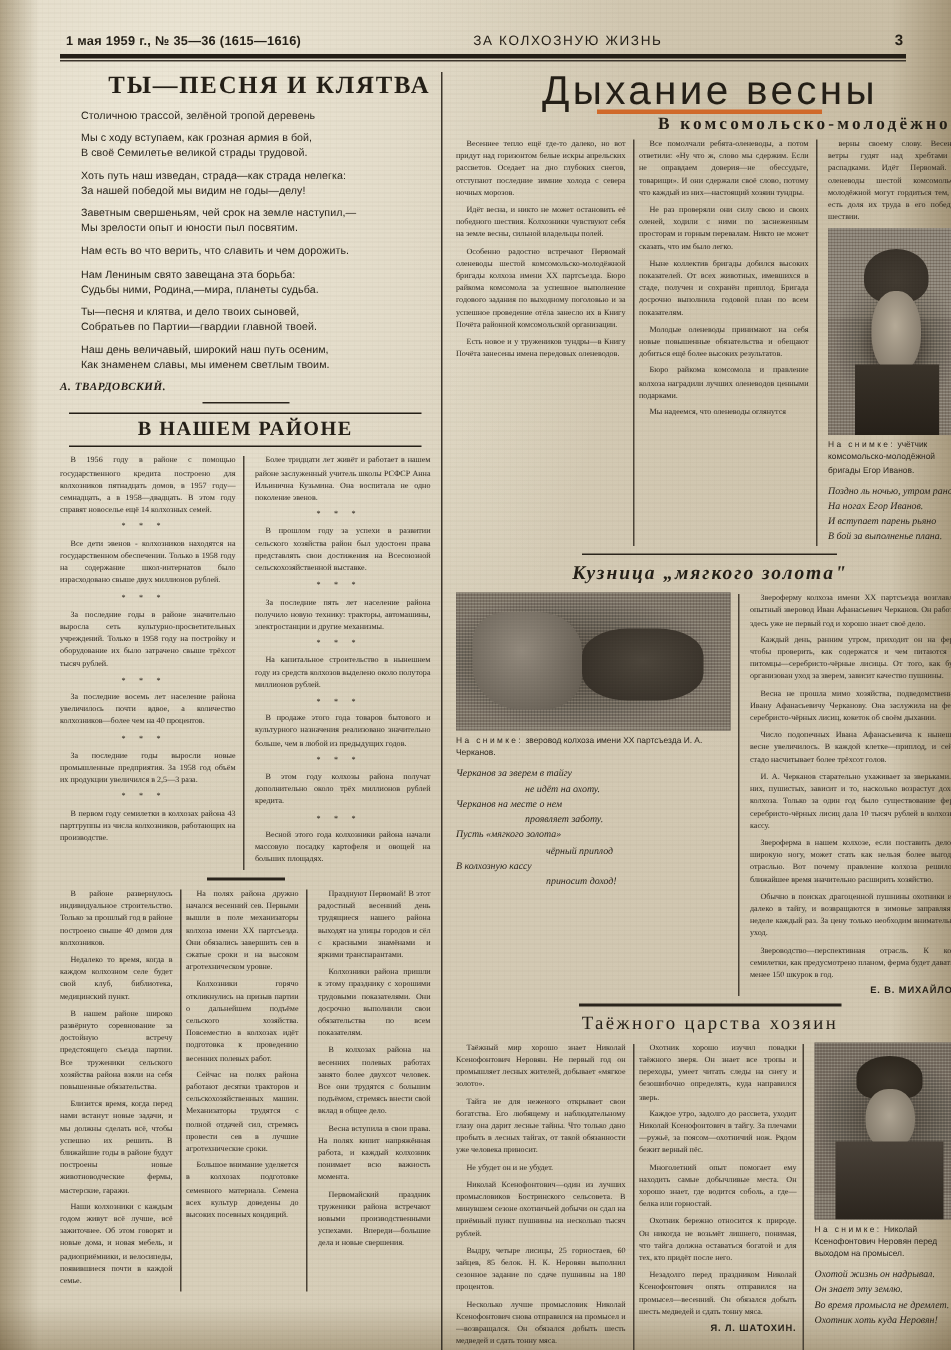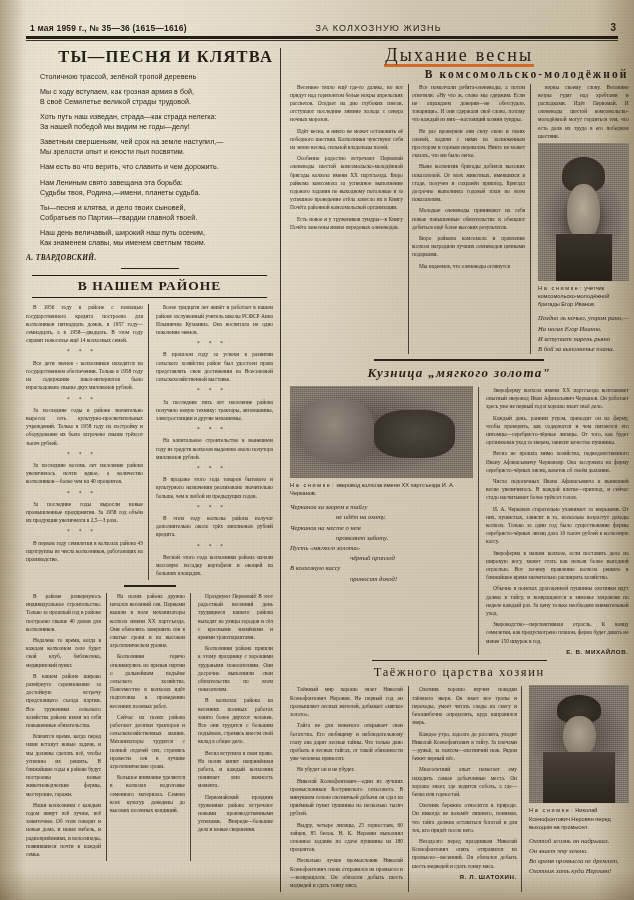--- a/index.html
+++ b/index.html
@@ -16,21 +16,21 @@
   .page {
     position: relative;
     width: 634px;
     height: 900px;
     background: #d8cfba;
     background-image:
       radial-gradient(ellipse at 18% 12%, rgba(255,252,240,0.55), rgba(255,252,240,0) 42%),
       radial-gradient(ellipse at 78% 72%, rgba(198,186,162,0.45), rgba(198,186,162,0) 55%),
       radial-gradient(ellipse at 96% 8%, rgba(184,170,142,0.5), rgba(184,170,142,0) 40%);
     box-sizing: border-box;
-    padding: 0 4px;
+    padding: 0 18px;
     color: #241f17;
   }
   .grain {
     position: absolute;
     inset: 0;
     pointer-events: none;
     opacity: 0.33;
     background-image:
       repeating-linear-gradient(0deg, rgba(120,105,80,0.10) 0px, rgba(120,105,80,0.10) 1px, rgba(0,0,0,0) 1px, rgba(0,0,0,0) 3px),
       repeating-linear-gradient(90deg, rgba(120,105,80,0.07) 0px, rgba(120,105,80,0.07) 1px, rgba(0,0,0,0) 1px, rgba(0,0,0,0) 4px);
@@ -158,22 +158,22 @@
   }
   .micro p { margin: 0 0 3px 0; text-indent: 7px; }
   .micro .nostar { text-align: center; letter-spacing: 9px; margin: 1px 0 3px 0; text-indent: 0; }
   .mc { flex: 1 1 0; padding-right: 5px; }
   .mc:last-child { padding-right: 0; padding-left: 4px; }
   .mc-sep { width: 1px; background: #4a4236; margin: 1px 3px 0 0; flex: 0 0 1px; }
 
   
   .main-title-wrap { text-align: center; margin: 0 0 2px 0; }
   .main-title {
-    font-family: Liberation Serif, serif;
-    font-size: 18px;
+    font-family: Liberation Sans, sans-serif;
+    font-size: 27px;
     letter-spacing: 2.2px;
     font-weight: normal;
     display: inline-block;
     position: relative;
     line-height: 1.05;
   }
   .title-underline {
     height: 2.6px;
     background: #d0692a;
     width: 150px;
@@ -288,21 +288,21 @@
           </div>
           <div class="stanza">
             <div>Заветным свершеньям, чей срок на земле наступил,—</div>
             <div>Мы зрелости опыт и юности пыл посвятим.</div>
           </div>
           <div class="stanza">
             <div>Нам есть во что верить, что славить и чем дорожить.</div>
           </div>
           <div class="stanza">
             <div>Нам Лениным свято завещана эта борьба:</div>
-            <div>Судьбы твоя, Родина,—имени, планеты судьба.</div>
+            <div>Судьбы ними, Родина,—мира, планеты судьба.</div>
           </div>
           <div class="stanza">
             <div>Ты—песня и клятва, и дело твоих сыновей,</div>
             <div>Собратьев по Партии—гвардии главной твоей.</div>
           </div>
           <div class="stanza">
             <div>Наш день величавый, широкий наш путь осеним,</div>
             <div>Как знаменем славы, мы именем светлым твоим.</div>
           </div>
         </div>

